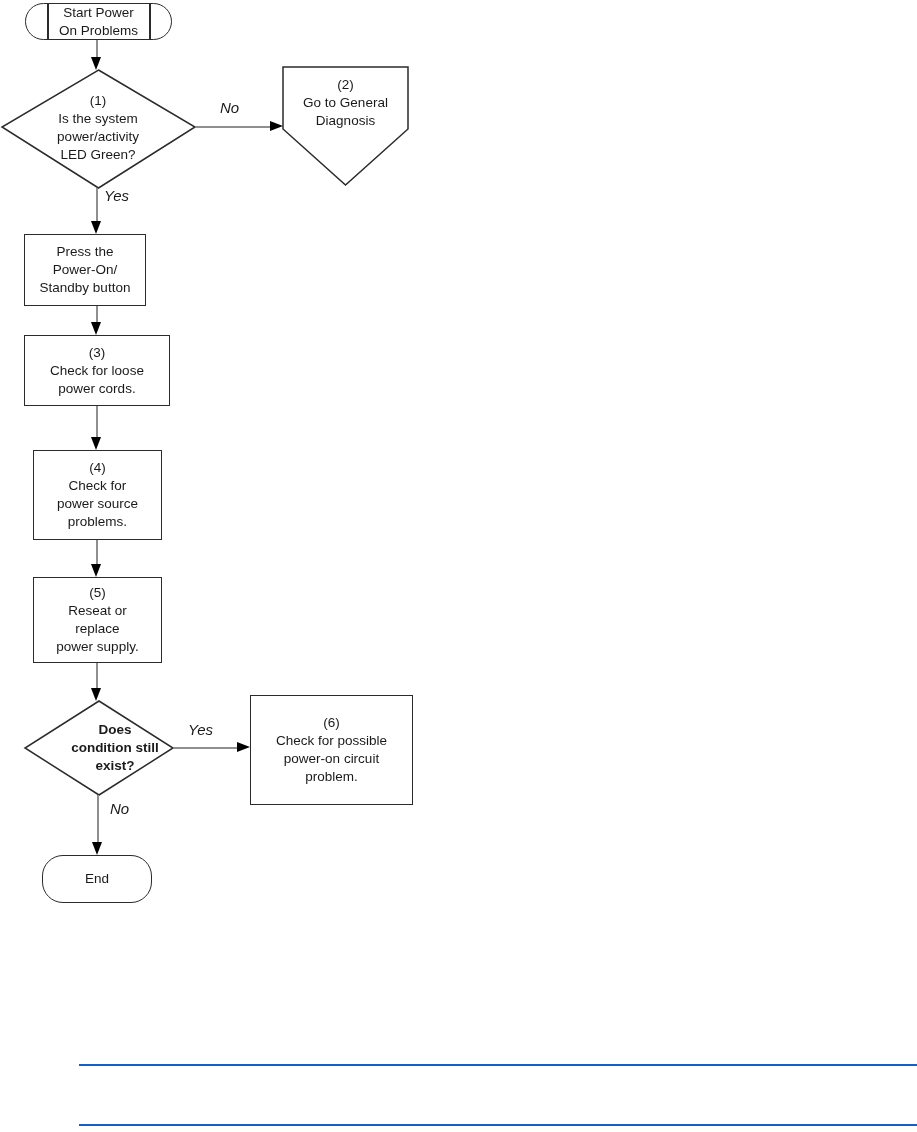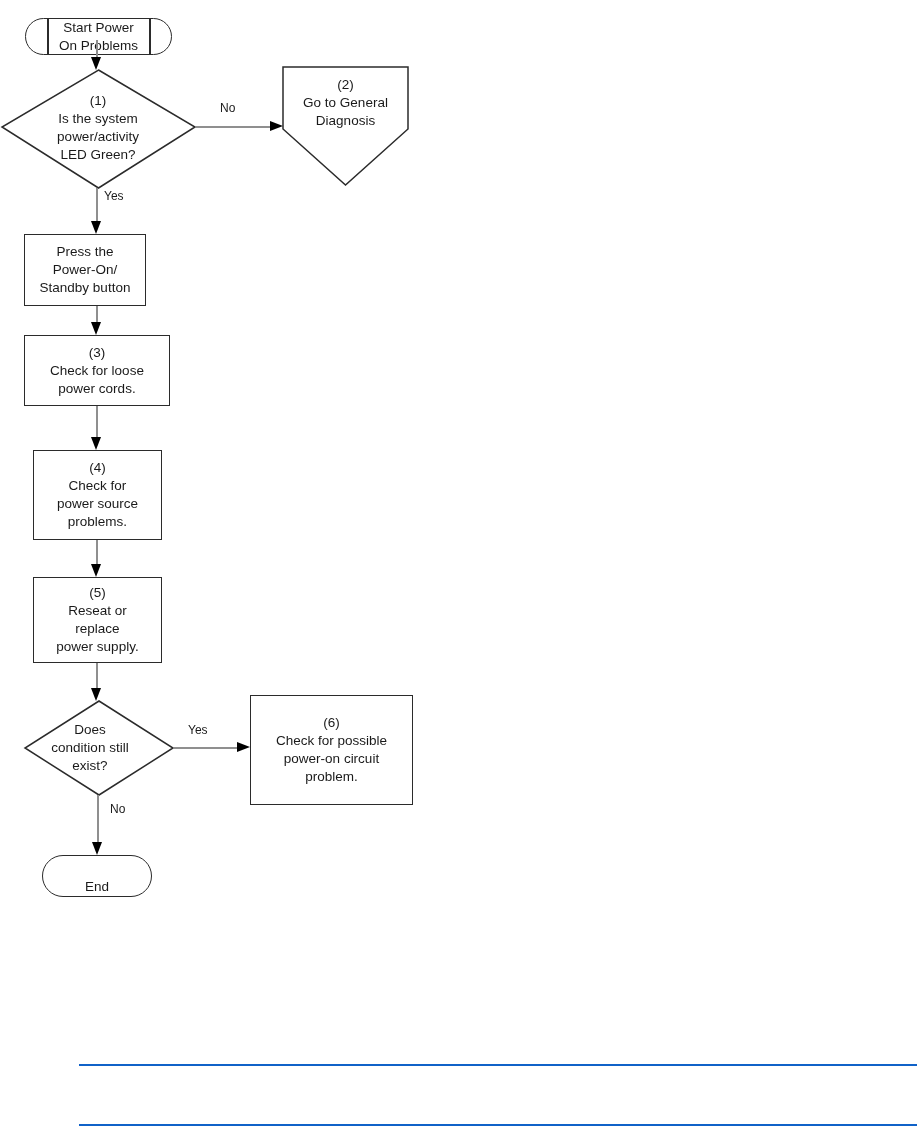--- a/index.html
+++ b/index.html
@@ -14,33 +14,33 @@
   .canvas{position:relative;width:917px;height:1132px;background:#ffffff;overflow:hidden;}
 
   
   .node{
     position:absolute;box-sizing:border-box;
     border:1.5px solid var(--shape-border);background:#fff;
     display:flex;align-items:center;justify-content:center;
     text-align:center;font-size:13.5px;line-height:18px;
     white-space:pre-line;color:var(--text);
   }
-  .stadium{border-radius:19px;margin-top:15px;}
+  .stadium{border-radius:19px;}
   .endcap{border-radius:21px;}
   .vbar{position:absolute;top:0;bottom:0;width:1.5px;background:var(--shape-border);}
 
   .shape{position:absolute;overflow:visible;}
   .shape polygon{fill:#ffffff;stroke:var(--shape-border);stroke-width:1.5;}
 
   .overlay-text{
     position:absolute;text-align:center;font-size:13.5px;line-height:18px;
     white-space:pre-line;color:var(--text);
   }
   .flow-label{
-    position:absolute;font-size:12px;line-height:16px;color:var(--text);
+    position:absolute;font-size:15px;line-height:16px;color:var(--text);font-style:italic;
   }
 
   .vline{position:absolute;width:2px;background:var(--connector);}
   .hline{position:absolute;height:2px;background:var(--connector);}
   .arrow-down{
     position:absolute;width:0;height:0;
     border-left:5.5px solid transparent;border-right:5.5px solid transparent;
     border-top:13px solid var(--arrow);
   }
   .arrow-right{
@@ -123,39 +123,39 @@
 replace
 power supply.</span>
   </div>
 
   <div class="vline" style="left:96px;top:663px;height:25px;"></div>
   <div class="arrow-down" style="left:91px;top:688px;"></div>
 
   <svg class="shape" style="left:25px;top:701px;" width="148" height="94">
     <polygon points="74,0 148,47 74,94 0,47"></polygon>
   </svg>
-  <div class="overlay-text" style="left:30px;top:721px;width:120px;">Does
+  <div class="overlay-text" style="left:55px;top:721px;width:120px;font-weight:bold;">Does
 condition still
 exist?</div>
 
   <div class="flow-label" style="left:188px;top:722px;">Yes</div>
   <div class="hline" style="left:174px;top:747px;width:63px;"></div>
   <div class="arrow-right" style="left:237px;top:742px;"></div>
 
   <div class="node" style="left:250px;top:695px;width:163px;height:110px;">
     <span>(6)
 Check for possible
 power-on circuit
 problem.</span>
   </div>
 
   <div class="flow-label" style="left:110px;top:801px;">No</div>
   <div class="vline" style="left:97px;top:795px;height:47px;"></div>
   <div class="arrow-down" style="left:92px;top:842px;"></div>
 
-  <div class="node endcap" style="left:42px;top:855px;width:110px;height:42px;align-items:flex-end;">
+  <div class="node endcap" style="left:42px;top:855px;width:110px;height:48px;">
     <span>End</span>
   </div>
 
   <div class="rule" style="left:79px;top:1064px;width:838px;"></div>
   <div class="rule" style="left:79px;top:1124px;width:838px;"></div>
 
 </div>
 
 </body></html>

